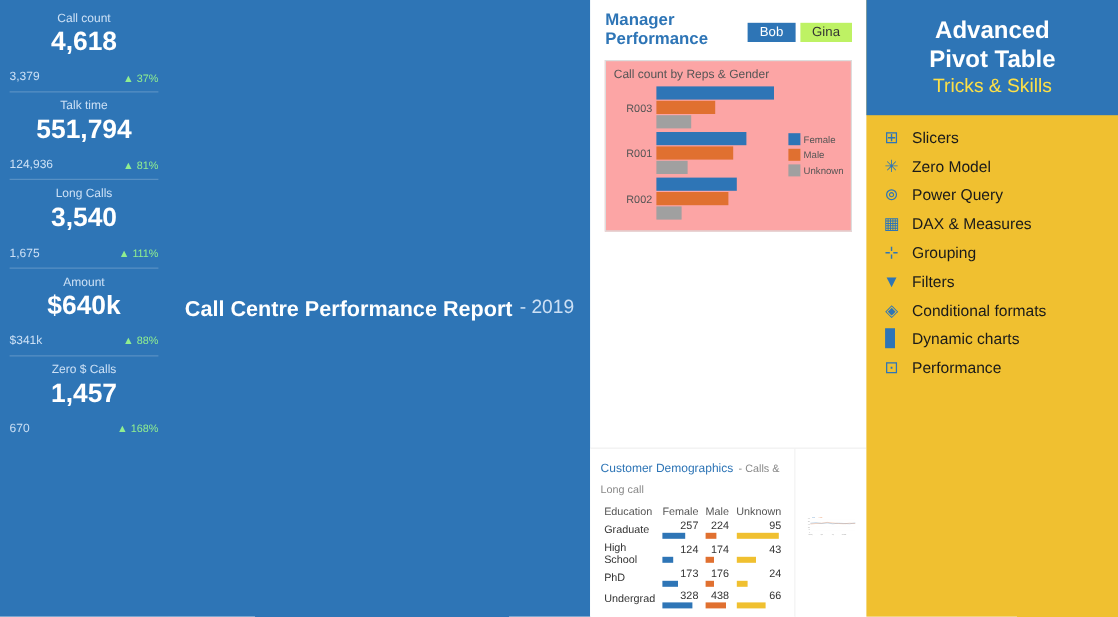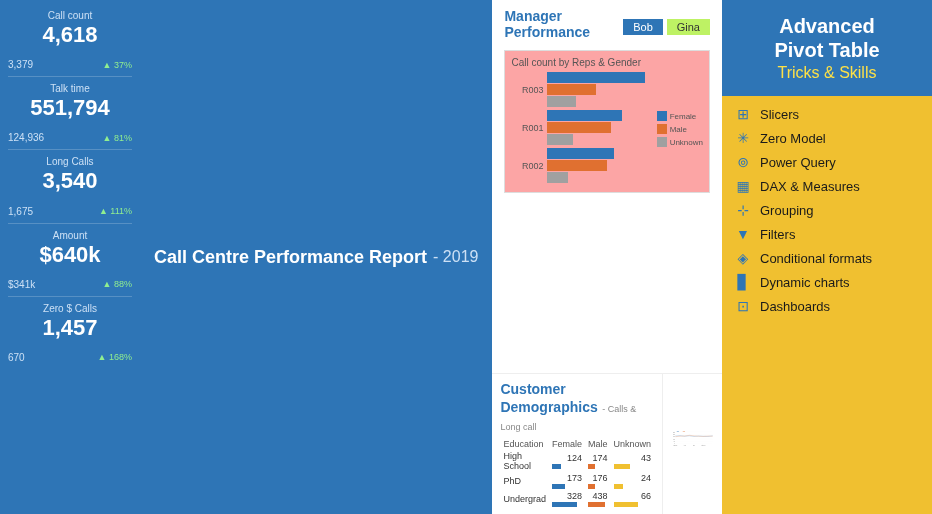--- a/index.html
+++ b/index.html
@@ -175,35 +175,52 @@
             </div>
           </div>
         </div>
       </div>
 
       <div class="bottom-area">
 
         <div class="demographics">
           <div class="trends-header">
             <span>
-              <span style="font-size:14px;font-weight:bold;color:#2e75b6;">Customer Demographics</span>
+              <span style="font-size:10px;font-weight:normal;color:#2e75b6;">Customer Demographics</span>
               <span style="font-size:9px;color:#888;">- Calls &amp; Long call</span>
             </span>
           </div>
           <div id="demographics-table-container">
               <table class="demo-table">
                 <thead>
                   <tr>
                     <th>Education</th>
                     <th>Female</th>
                     <th>Male</th>
                     <th>Unknown</th>
                   </tr>
                 </thead>
                 <tbody>
+                  <tr>
+                    <td>
+                      <div>Graduate</div>
+                    </td>
+                    <td>
+                      <div>257</div>
+                      <div class="bar-mini" style="background: rgb(46, 117, 182); width: 64.25%;"></div>
+                    </td>
+                    <td>
+                      <div>224</div>
+                      <div class="bar-mini" style="background: rgb(224, 112, 48); width: 44.8%;"></div>
+                    </td>
+                    <td>
+                      <div>95</div>
+                      <div class="bar-mini" style="background: rgb(240, 192, 48); width: 95%;"></div>
+                    </td>
+                  </tr>
                   <tr>
                     <td>
                       <div>High School</div>
                     </td>
                     <td>
                       <div>124</div>
                       <div class="bar-mini" style="background: rgb(46, 117, 182); width: 31%;"></div>
                     </td>
                     <td>
                       <div>174</div>
@@ -316,17 +333,17 @@
         <div class="right-item">
     <span class="right-item-icon">◈</span>
     <span>Conditional formats</span>
   </div>
         <div class="right-item">
     <span class="right-item-icon">▊</span>
     <span>Dynamic charts</span>
   </div>
         <div class="right-item">
     <span class="right-item-icon">⊡</span>
-    <span>Dashboards</span>
+    <span>Performance</span>
   </div>
       </div>
   </div>
 </div>
 
 </body></html>

